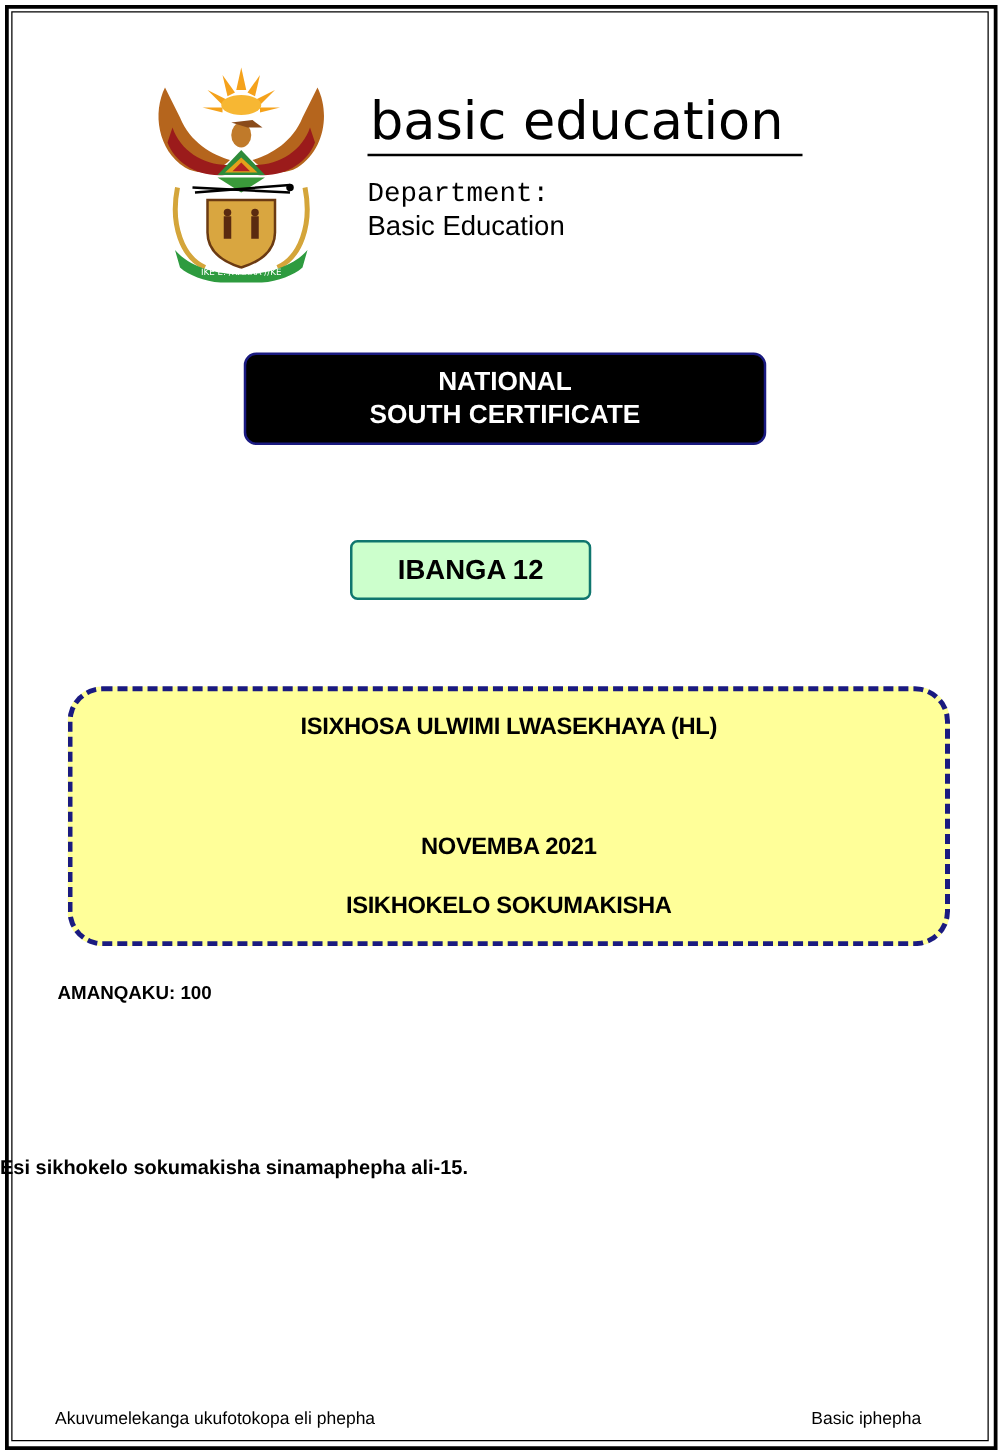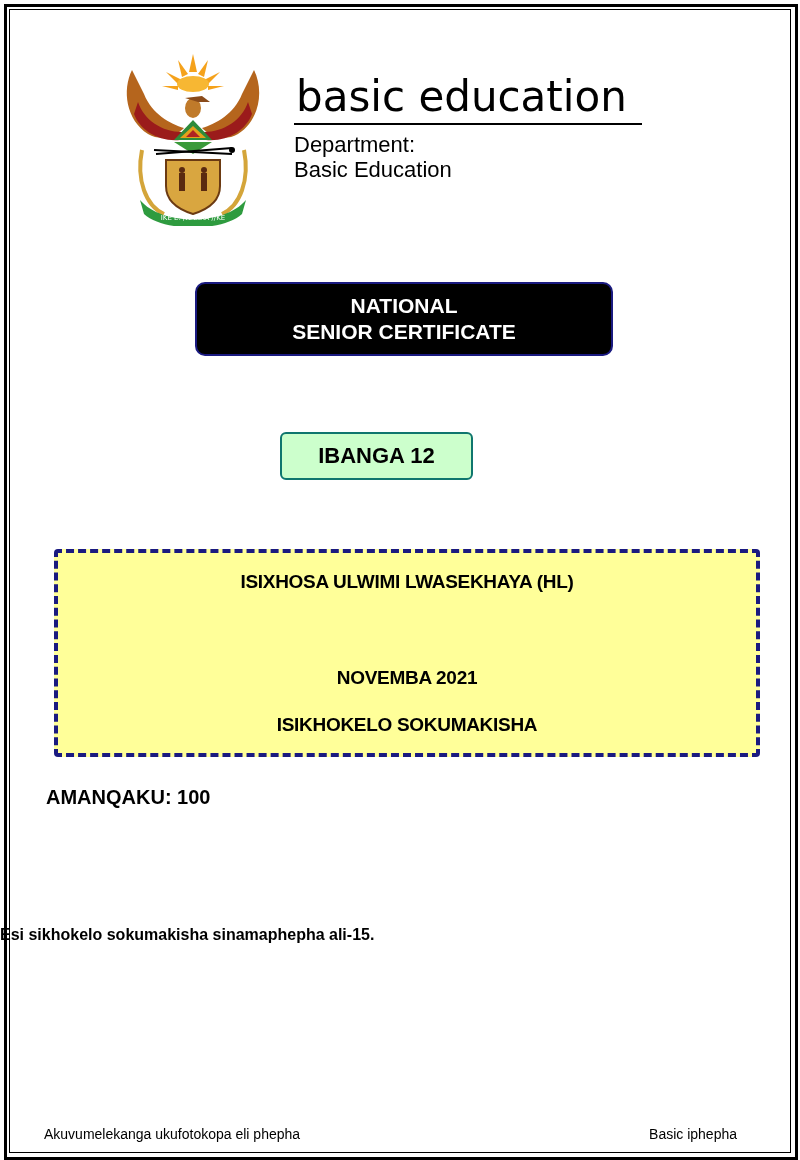--- a/index.html
+++ b/index.html
@@ -4,27 +4,27 @@
   <style>
     html, body { margin: 0; padding: 0; background: #ffffff; }
     body { width: 800px; height: 1160px; position: relative; overflow: hidden; font-family: "Liberation Sans", sans-serif; color: #000; }
     .frame-outer { position: absolute; left: 4px; top: 4px; width: 788px; height: 1150px; border: 3px solid #000; box-sizing: content-box; }
     .frame-inner { position: absolute; left: 9px; top: 9px; width: 780px; height: 1142px; border: 1px solid #000; }
     .logo { position: absolute; left: 122px; top: 50px; width: 142px; height: 176px; }
     .brand { position: absolute; left: 294px; top: 75px; width: 350px; }
     .brand-title { font-family: "DejaVu Sans", sans-serif; font-size: 42px; letter-spacing: 0px; line-height: 44px; font-weight: normal; margin: 0; padding-left: 2px; }
     .brand-rule { height: 2px; background: #000; margin-top: 4px; width: 348px; }
     .brand-line { font-size: 22px; line-height: 25px; margin: 0; }
-    .brand-line.first { margin-top: 7px; }
+    .brand-line.first { margin-top: 18px; font-family: Liberation Mono, monospace; }
     .brand-line.bold { font-weight: bold; font-size: 22px; }
     .nsc-box { position: absolute; left: 195px; top: 282px; width: 414px; height: 70px; background: #000; border: 2px solid #1a1a80; border-radius: 10px; color: #fff; text-align: center; font-weight: bold; font-size: 21px; line-height: 26px; display: flex; flex-direction: column; justify-content: center; }
     .grade-box { position: absolute; left: 280px; top: 432px; width: 189px; height: 44px; background: #ccffcc; border: 2px solid #0f766e; border-radius: 6px; text-align: center; font-weight: bold; font-size: 22px; line-height: 44px; }
-    .subject-box { position: absolute; left: 54px; top: 549px; width: 698px; height: 200px; background: #ffff99; border: 4px dashed #1a1a80; border-radius: 4px; }
+    .subject-box { position: absolute; left: 54px; top: 549px; width: 698px; height: 200px; background: #ffff99; border: 4px dashed #1a1a80; border-radius: 28px; }
     .subject-line { position: absolute; left: 0; width: 100%; text-align: center; font-weight: bold; font-size: 19px; letter-spacing: -0.3px; }
-    .marks { position: absolute; left: 46px; top: 786px; font-weight: bold; font-size: 20px; }
+    .marks { position: absolute; left: 46px; top: 786px; font-weight: bold; font-size: 15px; }
     .pages-note { position: absolute; left: 0; width: 800px; top: 926px; font-weight: bold; font-size: 16px; }
     .footer-left { position: absolute; left: 44px; top: 1126px; font-size: 14px; }
     .footer-right { position: absolute; right: 63px; top: 1126px; font-size: 14px; }
   </style>
 </head>
 <body>
 
 <div class="frame-outer"></div>
 <div class="frame-inner"></div>
 
@@ -73,21 +73,21 @@
 
 <div class="brand">
   <p class="brand-title">basic education</p>
   <div class="brand-rule"></div>
   <p class="brand-line first">Department:</p>
   <p class="brand-line">Basic Education</p>
 </div>
 
 <div class="nsc-box">
   <div>NATIONAL</div>
-  <div>SENIOR CERTIFICATE</div>
+  <div>SOUTH CERTIFICATE</div>
 </div>
 
 <div class="grade-box">IBANGA 12</div>
 
 <div class="subject-box">
   <div class="subject-line" style="top:18px;">ISIXHOSA ULWIMI LWASEKHAYA (HL)</div>
   <div class="subject-line" style="top:114px;">NOVEMBA 2021</div>
   <div class="subject-line" style="top:161px;">ISIKHOKELO SOKUMAKISHA</div>
 </div>
 

